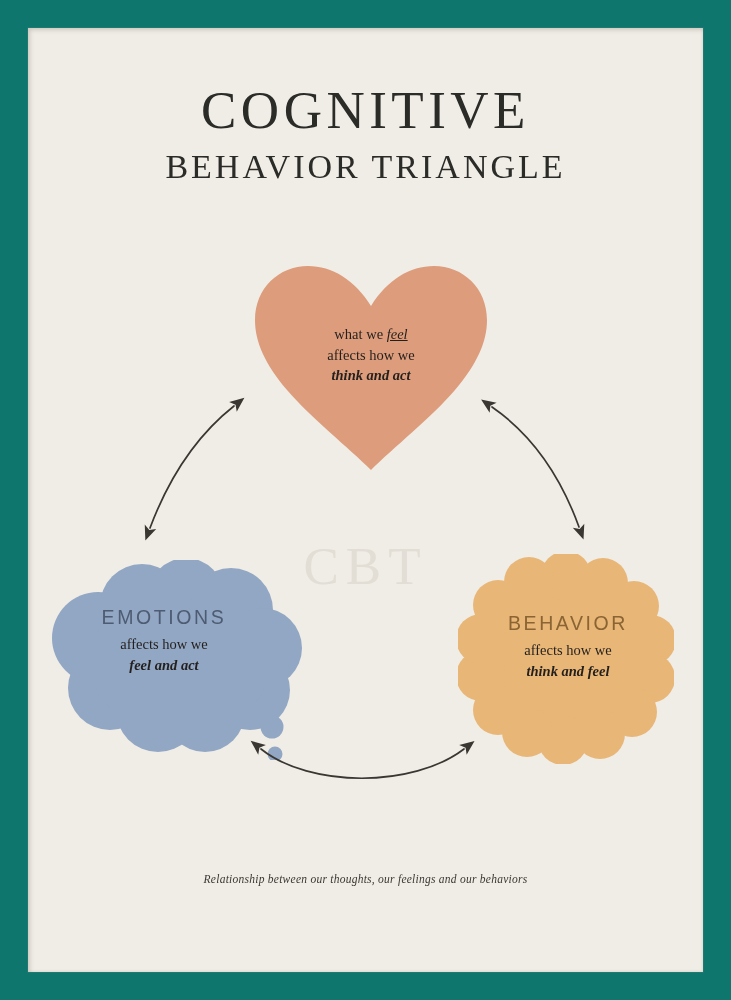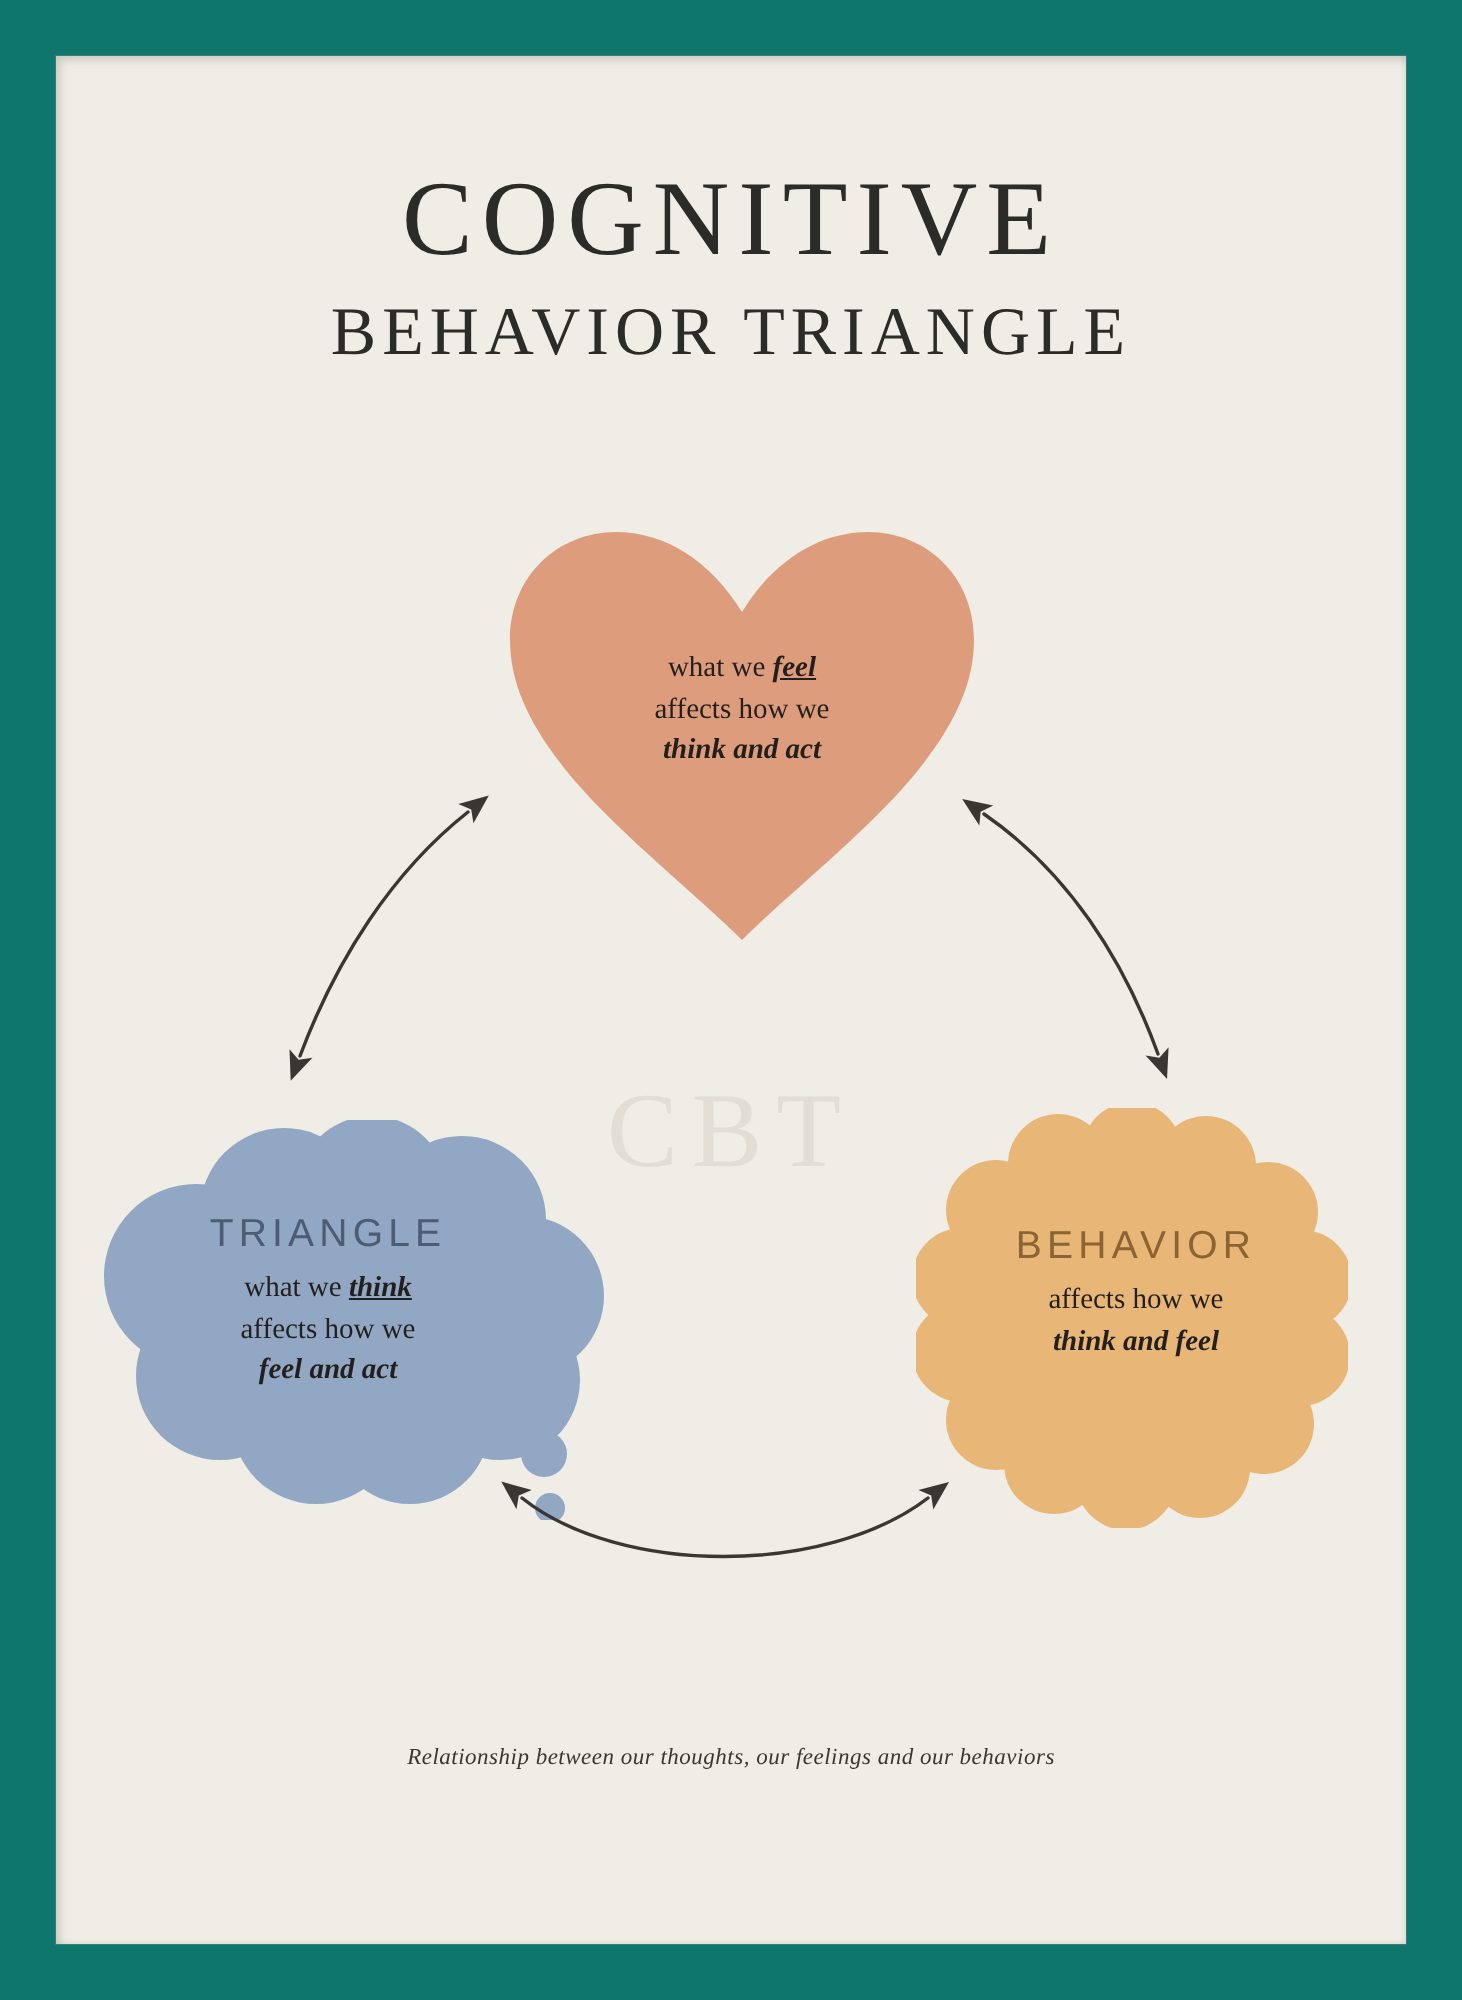--- a/index.html
+++ b/index.html
@@ -95,21 +95,21 @@
   }
   .node-body {
     font-family: "Liberation Serif", serif;
     font-size: 14.5px;
     color: #231f1c;
     line-height: 1.42;
     white-space: nowrap;
   }
   .node-body .emph-u {
     font-style: italic;
-    font-weight: bold;
+    font-weight: normal;
     text-decoration: underline;
   }
   .node-body .emph-b {
     font-style: italic;
     font-weight: bold;
   }
 
   
   #emotions-node {
     position: absolute;
@@ -230,23 +230,22 @@
             <circle cx="212" cy="88" r="40"></circle>
             <circle cx="200" cy="130" r="40"></circle>
             <circle cx="155" cy="152" r="40"></circle>
             <circle cx="108" cy="150" r="42"></circle>
             <rect x="44" y="52" width="172" height="100" rx="34"></rect>
             <circle cx="222" cy="167" r="11.5"></circle>
             <circle cx="225" cy="194" r="7.5"></circle>
           </g>
         </svg>
         <div id="thoughts-text">
-          <div class="node-heading" id="thoughts-heading" style="color: rgb(77, 92, 114);">TRIANGLE</div>
+          <div class="node-heading" id="thoughts-heading" style="color: rgb(77, 92, 114);">EMOTIONS</div>
           <div class="node-body">
-            <div><span>what we </span><span class="emph-u">think</span></div>
             <div>affects how we</div>
             <div class="emph-b">feel and act</div>
           </div>
         </div>
       </div>
 
       <div id="behavior-node">
         <svg width="216" height="210" viewBox="0 0 216 210" style="position:absolute;left:0;top:0;">
           <g fill="#E8B677">
             <circle cx="108" cy="105" r="76"></circle>

